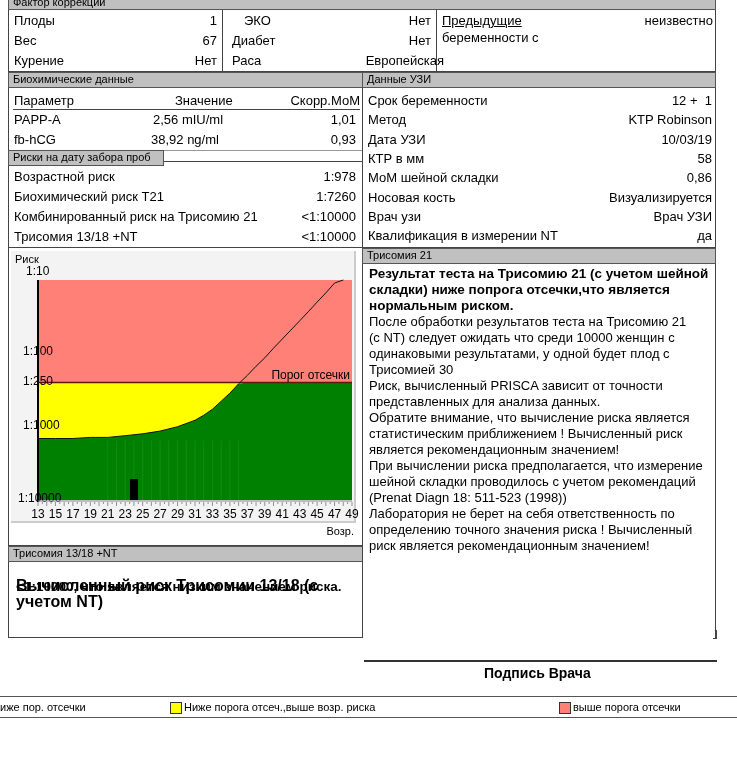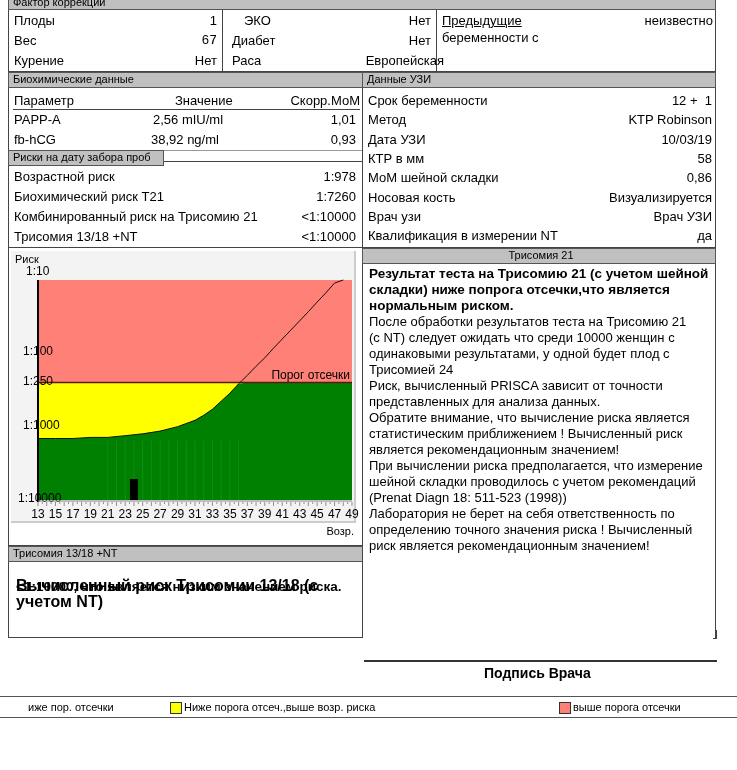--- a/index.html
+++ b/index.html
@@ -29,21 +29,21 @@
 <div class="box" style="left:8px; top:10px; width:708px; height:62px; border-top:none;">
   <div class="vline" style="left:213px; top:0; height:61px;"></div>
   <div class="vline" style="left:427px; top:0; height:61px;"></div>
 
   <div class="row" style="top:1px; width:213px;">
     <span class="l">Плоды</span>
     <span class="r" style="right:5px;">1</span>
   </div>
   <div class="row" style="top:21px; width:213px;">
     <span class="l">Вес</span>
-    <span class="r" style="right:5px;font-family:Liberation Mono, monospace;">67</span>
+    <span class="r" style="right:5px;">67</span>
   </div>
   <div class="row" style="top:41px; width:213px;">
     <span class="l">Курение</span>
     <span class="r" style="right:5px;">Нет</span>
   </div>
 
   <div class="row" style="top:1px; left:219px; width:208px;">
     <span class="l" style="left:16px;">ЭКО</span>
     <span class="r" style="right:5px;">Нет</span>
   </div>
@@ -281,53 +281,53 @@
 </div>
 
 <div class="hdr" style="left:8px; top:546px; width:355px; height:16px;">
   <span>Трисомия 13/18 +NT</span>
 </div>
 <div class="box" style="left:8px; top:562px; width:355px; height:76px; border-top:none;">
   <div class="abs txt bold" style="left:7px; top:16px; font-size:16px;">Вычисленный риск Трисомии 13/18 (с учетом NT)</div>
   <div class="abs txt bold" style="left:7px; top:17px; font-size:13.5px;">&lt;1:10000, что является низким значением риска.</div>
 </div>
 
-<div class="hdr" style="left:362px; top:248px; width:354px; height:16px;text-align:center;">
+<div class="hdr" style="left:362px; top:248px; width:354px; height:16px;">
   <span>Трисомия 21</span>
 </div>
 <div class="box" style="left:362px; top:264px; width:354px; height:374px; border-top:none; border-bottom:none;">
   <div id="t21-text" class="abs" style="left:6px; top:2px; right:4px;">
       <div class="txt bold" style="font-size: 13.5px;">Результат теста на Трисомию 21 (с учетом шейной</div>
       <div class="txt bold" style="font-size: 13.5px;">складки) ниже попрога отсечки,что является</div>
       <div class="txt bold" style="font-size: 13.5px;">нормальным риском.</div>
       <div class="txt">После обработки результатов теста на Трисомию 21</div>
       <div class="txt">(с NT) следует ожидать что среди 10000 женщин с</div>
       <div class="txt">одинаковыми результатами, у одной будет плод с</div>
-      <div class="txt">Трисомией 24</div>
+      <div class="txt">Трисомией 30</div>
       <div class="txt">Риск, вычисленный PRISCA зависит от точности</div>
       <div class="txt">представленных для анализа данных.</div>
       <div class="txt">Обратите внимание, что вычисление риска является</div>
       <div class="txt">статистическим приближением ! Вычисленный риск</div>
       <div class="txt">является рекомендационным значением!</div>
       <div class="txt">При вычислении риска предполагается, что измерение</div>
       <div class="txt">шейной складки проводилось с учетом рекомендаций</div>
       <div class="txt">(Prenat Diagn 18: 511-523 (1998))</div>
       <div class="txt">Лаборатория не берет на себя ответственность по</div>
       <div class="txt">определению точного значения риска ! Вычисленный</div>
       <div class="txt">риск является рекомендационным значением!</div>
     </div>
 </div>
 <div class="abs" style="left:713px; top:630px; width:3px; height:8px; border-right:1px solid #444; border-bottom:1px solid #444;"></div>
 
 <div class="hline" style="left:364px; top:660px; width:353px; height:2px; background:#333;"></div>
 <div class="abs bold" style="left:484px; top:665px; font-size:14px;">Подпись Врача</div>
 
 <div class="hline" style="left:0; top:696px; width:737px; background:#555;"></div>
 <div class="hline" style="left:0; top:717px; width:737px; background:#555;"></div>
-<div class="legend-item" style="left:0px; top:700px;padding-left:28px;">
+<div class="legend-item" style="left:0px; top:700px;">
   <span>иже пор. отсечки</span>
 </div>
 <div class="legend-item" style="left:170px; top:700px;">
   <span class="swatch" style="background:#ffff00;"></span><span>Ниже порога отсеч.,выше возр. риска</span>
 </div>
 <div class="legend-item" style="left:559px; top:700px;">
   <span class="swatch" style="background:#ff8077;"></span><span>выше порога отсечки</span>
 </div>
 
 </body></html>

